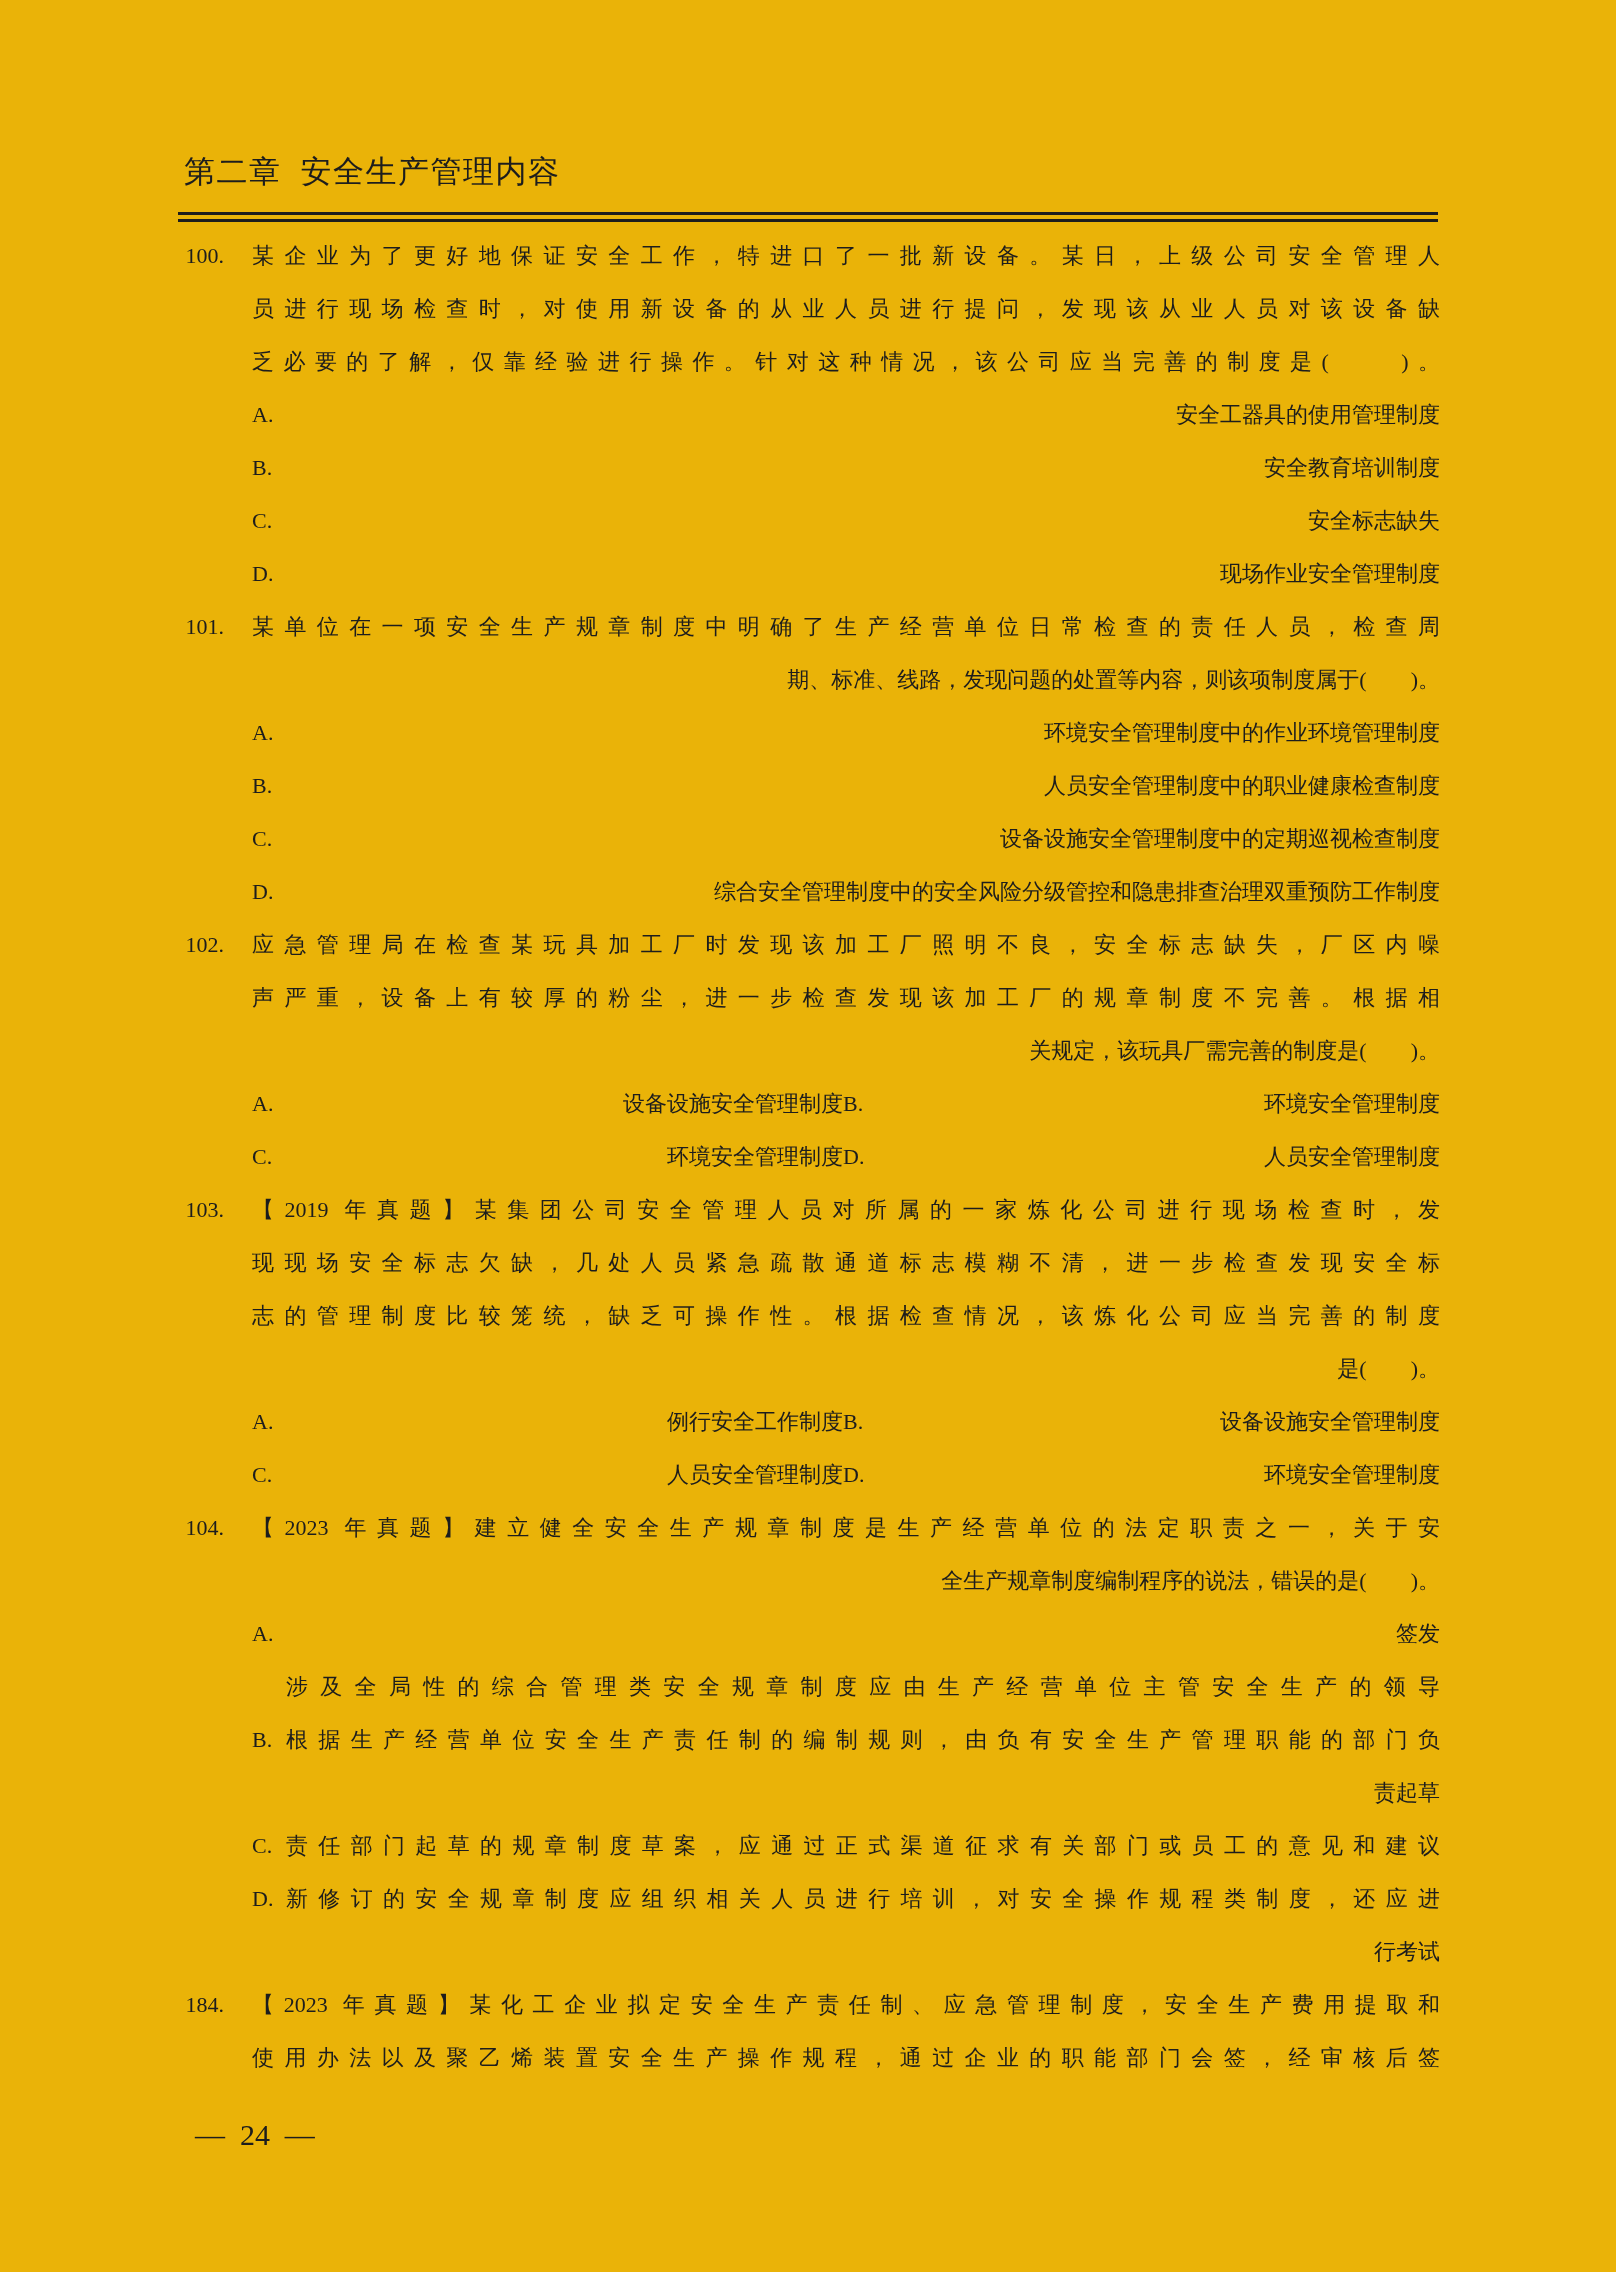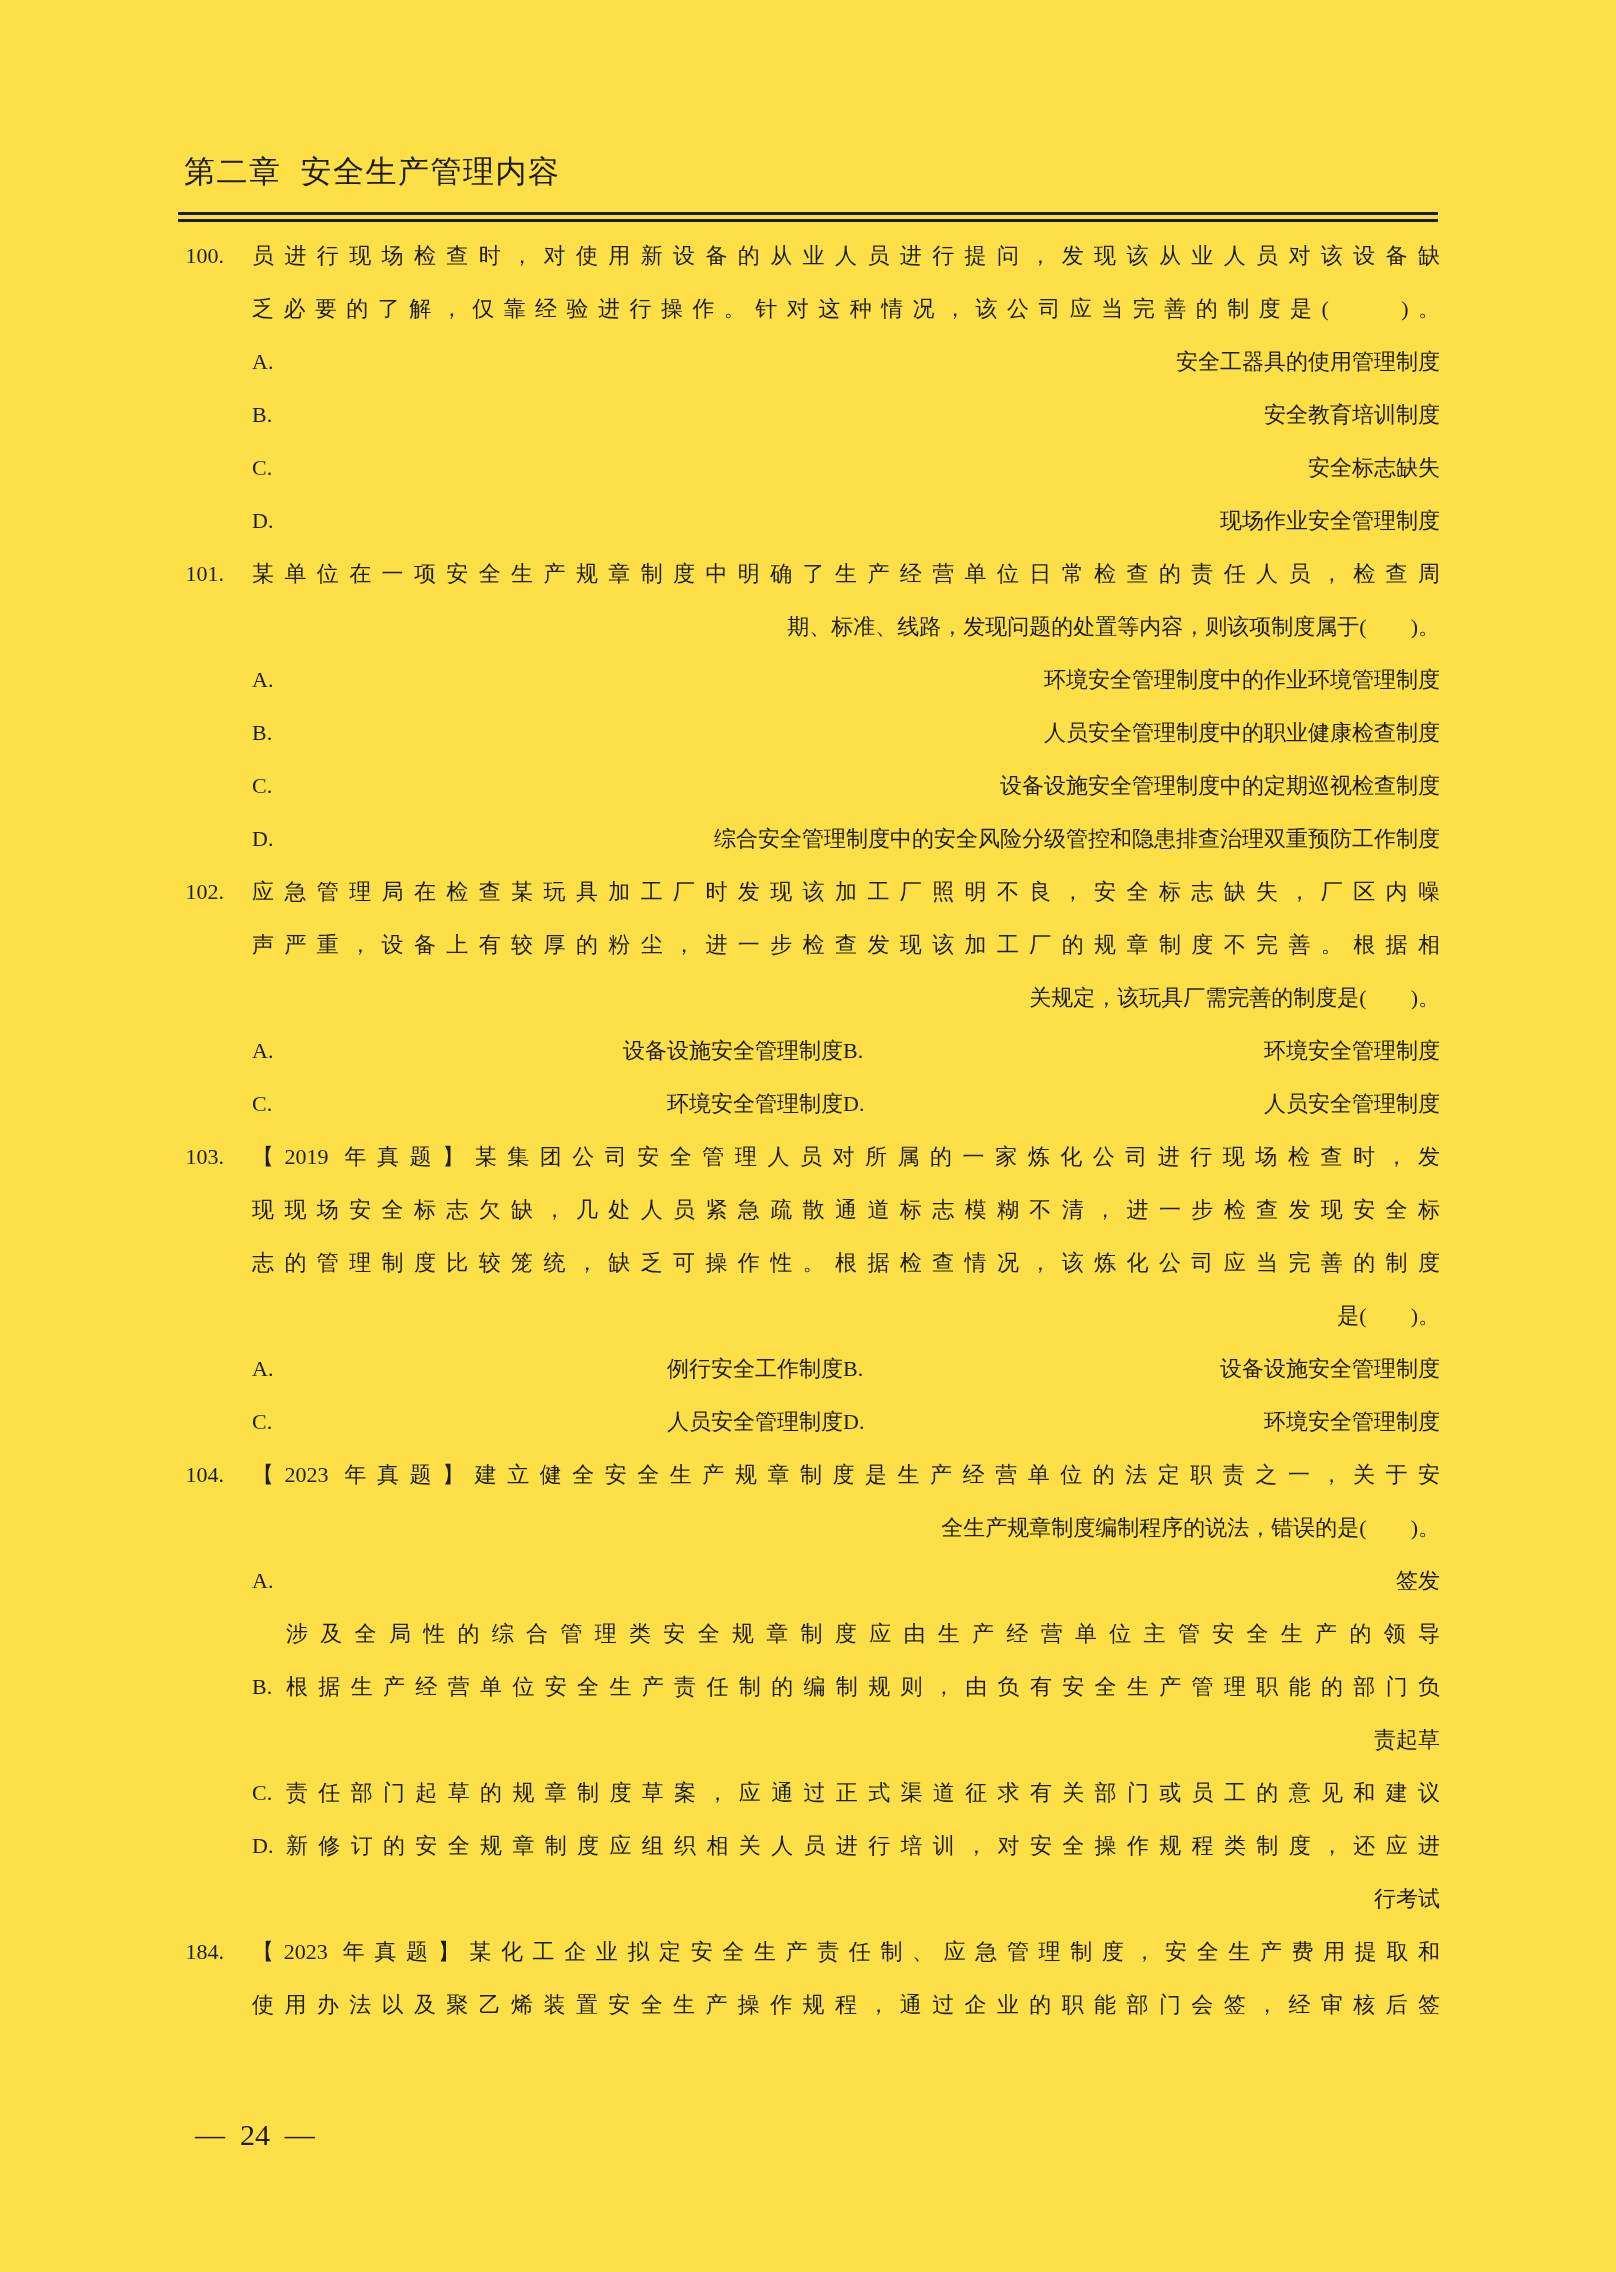--- a/index.html
+++ b/index.html
@@ -1,19 +1,19 @@
 <!DOCTYPE html>
 <html lang="zh" style="font-size:12px"><head>
 <meta charset="utf-8">
 <style>
   html,body { margin:0; padding:0; background:#ffffff; }
   .page {
     position:relative;
     width:1617px; height:2273px;
-    background:#fde047;
+    background:#eab308;
     color:#1d1d1d;
     font-family:"Liberation Serif","DejaVu Serif",serif;
     overflow:hidden;
   }
   .header {
     position:absolute; left:184px; top:152px;
     font-size:31px; line-height:40px; letter-spacing:1.5px;
     white-space:nowrap;
   }
   .chap-title { margin-left:19px; }
@@ -58,20 +58,21 @@
     <span class="chap">第二章</span><span class="chap-title">安全生产管理内容</span>
   </div>
 
   <div class="header-rule"></div>
 
   <div class="content">
 
     <section class="question">
       <div class="stem">
         <span class="qnum">100.</span>
+        <div class="line j">某企业为了更好地保证安全工作，特进口了一批新设备。某日，上级公司安全管理人</div>
         <div class="line j">员进行现场检查时，对使用新设备的从业人员进行提问，发现该从业人员对该设备缺</div>
         <div class="line j">乏必要的了解，仅靠经验进行操作。针对这种情况，该公司应当完善的制度是(　　)。</div>
       </div>
       <div class="options">
         <div class="option">
           <span class="opt-label">A.</span>
           <div class="line">安全工器具的使用管理制度</div>
         </div>
         <div class="option">
           <span class="opt-label">B.</span>

